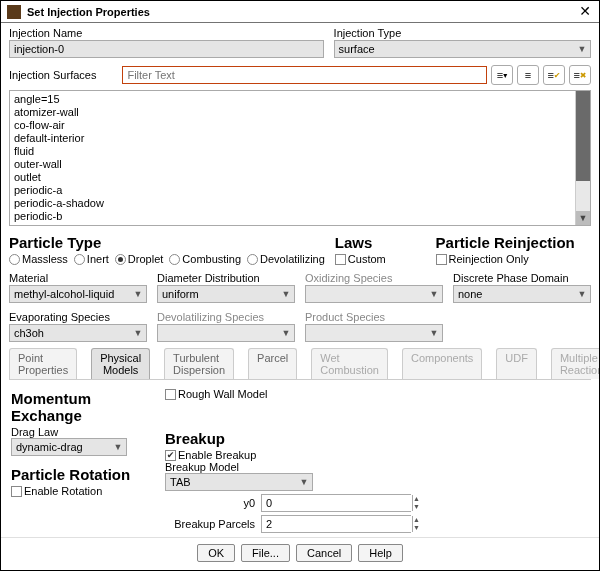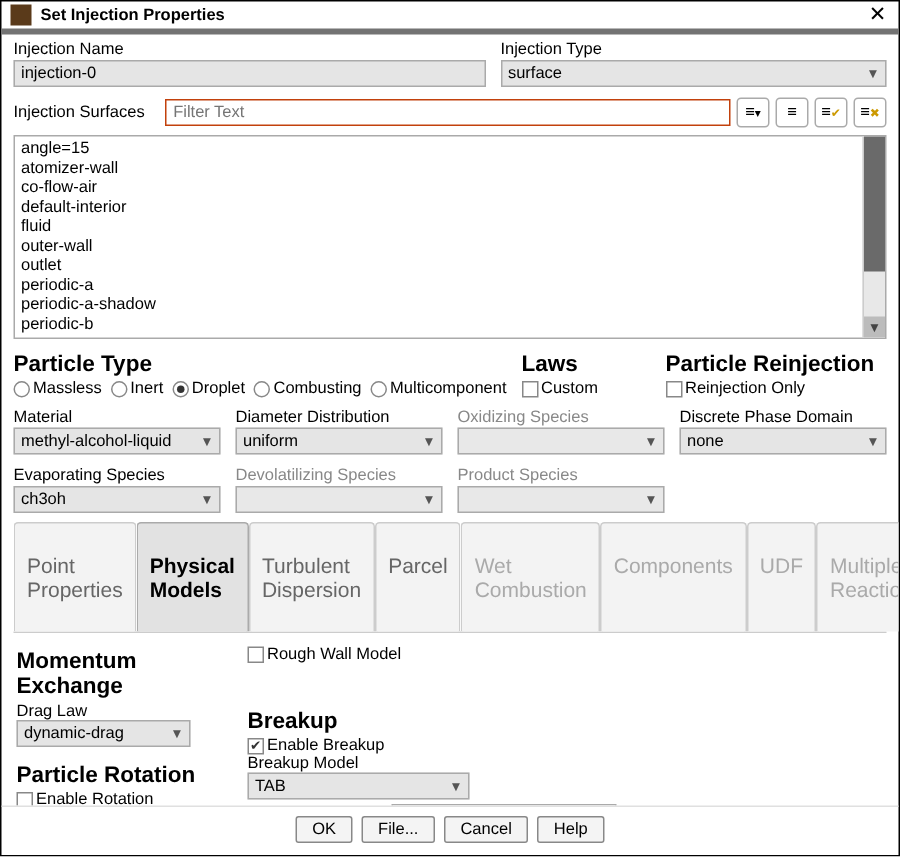--- a/index.html
+++ b/index.html
@@ -1,18 +1,18 @@
 <!DOCTYPE html>
 <html><head>
 <meta charset="utf-8">
 <style>
 * { box-sizing: border-box; font-family: "Segoe UI", Tahoma, sans-serif; font-size: 11px; }
 body { margin: 0; background: #fff; }
 .window { width: 600px; height: 571px; border: 1px solid #000; background: #fff; display: flex; flex-direction: column; }
-.titlebar { height: 22px; display: flex; align-items: center; padding: 0 6px; border-bottom: 4px solid #737373; }
+.titlebar { height: 22px; display: flex; align-items: center; padding: 0 6px; border-bottom: 1px solid #737373; }
 .title-icon { width: 14px; height: 14px; background: #5a3a1a; margin-right: 6px; }
 .title-text { flex: 1; font-weight: 600; }
 .close-btn { width: 16px; height: 16px; font-size: 14px; text-align: center; line-height: 14px; cursor: pointer; }
 .content { flex: 1; padding: 4px 8px 2px 8px; overflow: hidden; display: flex; flex-direction: column; }
 .row { display: flex; gap: 10px; margin-bottom: 3px; }
 .col { display: flex; flex-direction: column; }
 label.fld { font-size: 11px; color: #000; margin-bottom: 1px; }
 input[type=text], .combo, .num-input {
   height: 18px; border: 1px solid #aaa; padding: 0 4px; background: #e5e5e5; width: 100%;
 }
@@ -28,22 +28,22 @@
 .section-head { font-size: 15px; font-weight: 600; margin: 4px 0 2px 0; }
 .radios, .checks { display: flex; gap: 6px; align-items: center; }
 .radio, .check { display: flex; align-items: center; gap: 2px; }
 .radio-dot { width: 11px; height: 11px; border: 1px solid #888; border-radius: 50%; display:flex; align-items:center; justify-content:center;}
 .radio-dot .inner { width: 5px; height: 5px; border-radius:50%; background:#333; display:none;}
 .radio-dot.sel .inner { display:block; }
 .check-box { width: 11px; height: 11px; border: 1px solid #888; display:flex; align-items:center; justify-content:center; font-size:9px; line-height:9px;}
 .check-box.sel::after { content:"✔"; color:#333; }
 .grid3 { display:grid; grid-template-columns: 1fr 1fr 1fr 1fr; gap: 8px 10px; margin-top:4px;}
 .tabs { display:flex; border-bottom:1px solid #ccc; margin-top:6px; }
-.tab { padding: 20px 8px; border:1px solid #ccc; border-bottom:none; background:#f3f3f3; margin-right:0px; font-size:14px; color:#666; border-top-left-radius:3px; border-top-right-radius:3px;}
-.tab.active { background:#e2e2e2; color:#000; font-weight:700; border-color:#aaa;}
+.tab { padding: 3px 8px; border:1px solid #ccc; border-bottom:none; background:#f3f3f3; margin-right:14px; font-size:11px; color:#666; border-top-left-radius:3px; border-top-right-radius:3px;}
+.tab.active { background:#e2e2e2; color:#000; font-weight:400; border-color:#aaa;text-align:center;}
 .tab.dis { color:#aaa; }
 .tab-body { padding:6px 2px; display:flex; gap:24px; }
 .subgroup { }
 .btn-row { display:flex; gap:6px; justify-content:center; padding:6px 0 8px 0; border-top:1px solid #e0e0e0; }
 .btn { border:1px solid #888; background:#f4f4f4; padding:2px 10px; border-radius:2px; }
 .icon-btn { width:22px; height:20px; border:1px solid #aaa; border-radius:3px; display:flex; align-items:center; justify-content:center; background:#fff; font-size:11px;}
 .filter-row { display:flex; gap:4px; align-items:center; }
 .filter-input { flex:1; height:18px; border:1px solid #c2410c; padding:0 4px; color:#999; width: 180px;}
 .num-wrap { display:flex; align-items:center; gap:6px; margin-top:3px; }
 .num-wrap .lbl { width:90px; text-align:right; }
@@ -72,21 +72,21 @@
       <div class="col" style="flex:0.9">
         <label class="fld">Injection Type</label>
         <div class="combo">
           <span>surface</span>
           <span class="combo-arrow">▼</span>
         </div>
       </div>
     </div>
 
     <div class="row" style="align-items:center; margin-top:4px;">
-      <label class="fld" style="margin:0 4px 0 0;">Injection Surfaces</label>
+      <label class="fld" style="margin:0 16px 0 0;">Injection Surfaces</label>
       <div class="filter-row" style="flex:1">
         <input class="filter-input" placeholder="Filter Text" style="">
         <div class="icon-btn">≡<span style="font-size:8px">▾</span></div>
         <div class="icon-btn">≡</div>
         <div class="icon-btn">≡<span style="color:#c90;font-size:8px">✔</span></div>
         <div class="icon-btn">≡<span style="color:#c90;font-size:8px">✖</span></div>
       </div>
     </div>
     <div class="list-wrap">
       <div class="list" id="surf-list">
@@ -124,21 +124,21 @@
                 <div class="inner"></div>
               </div>
               <span>Droplet</span>
             </div>
             <div class="radio">
               <div class="radio-dot"></div>
               <span>Combusting</span>
             </div>
             <div class="radio">
               <div class="radio-dot"></div>
-              <span>Multicomponent</span>
+              <span>Devolatilizing</span>
             </div>
           </div>
       </div>
       <div class="col" style="flex:0.7">
         <div class="section-head">Laws</div>
         <div class="checks">
           <div class="check">
             <div class="check-box"></div>
             <span>Custom</span>
           </div>

